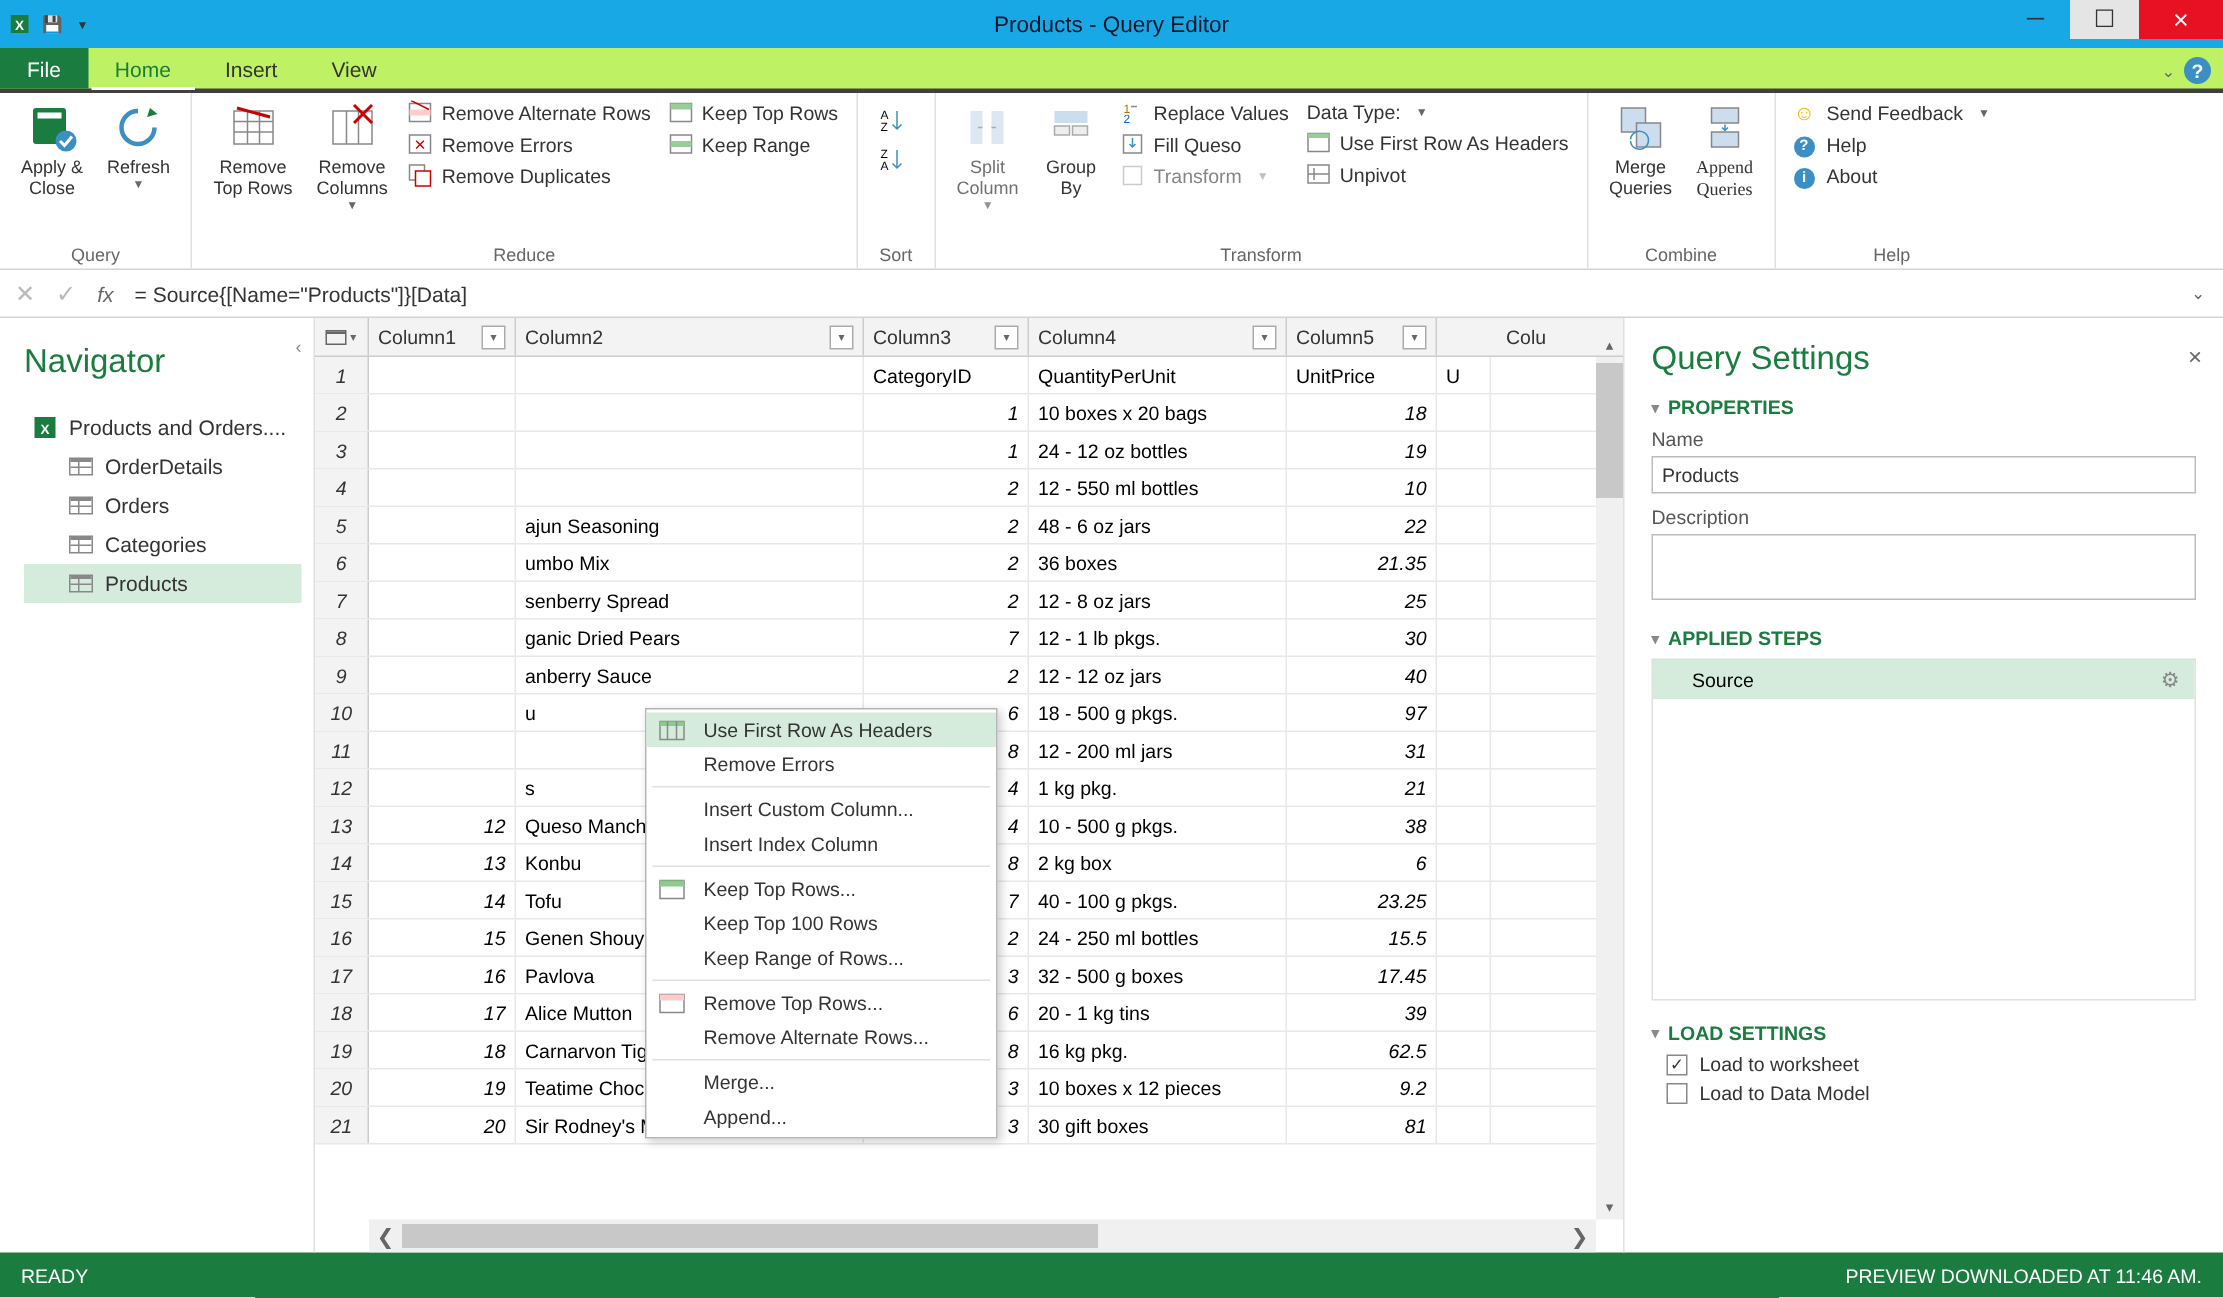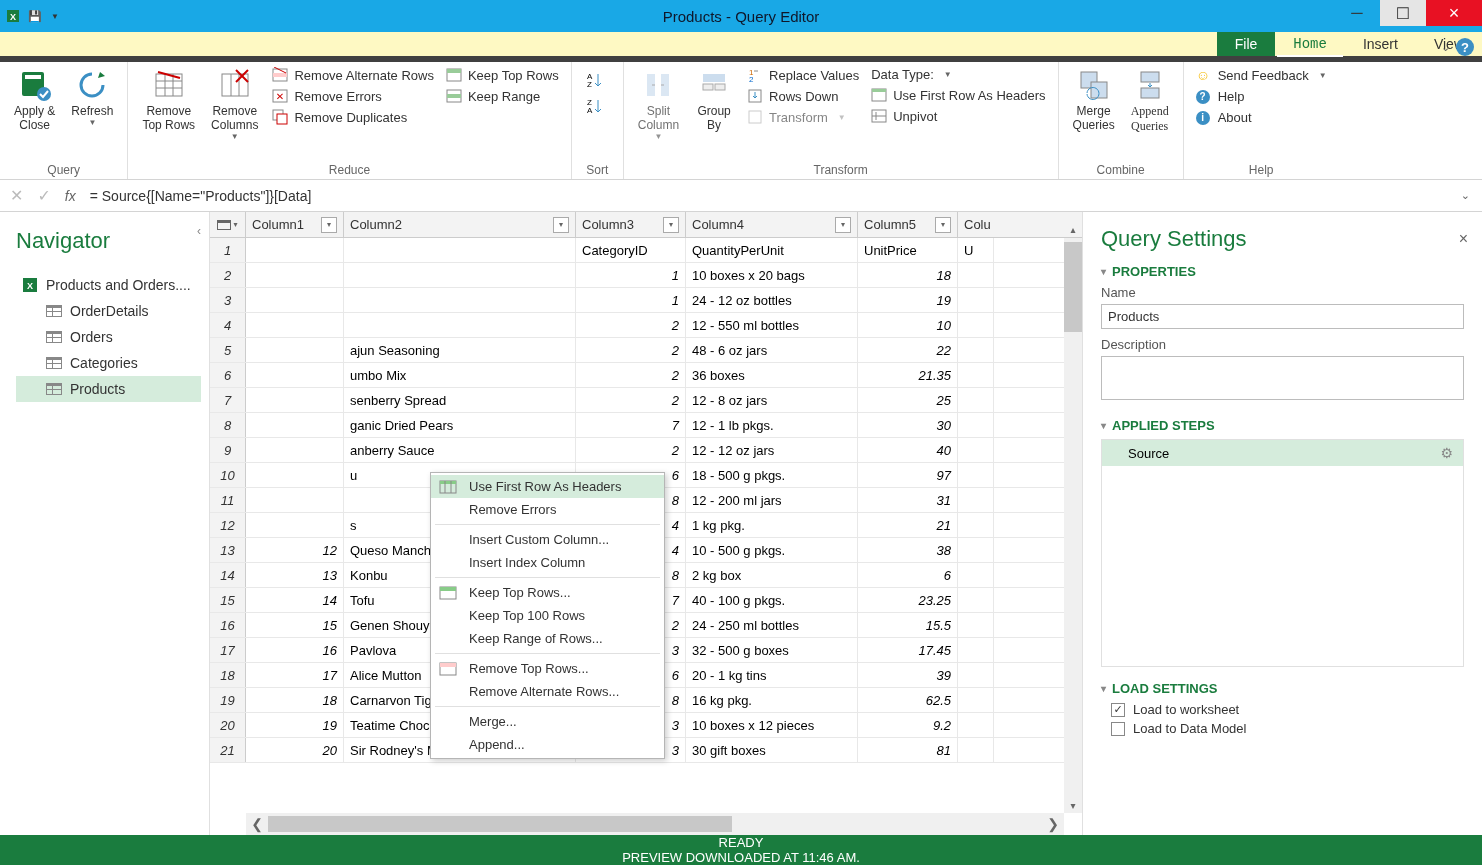--- a/index.html
+++ b/index.html
@@ -6,24 +6,24 @@
 html, body { width: 1482px; height: 865px; overflow: hidden; background: #fff; }
 .titlebar { height: 32px; background: #19a8e6; display: flex; align-items: center; position: relative; }
 .titlebar .qat { display: flex; align-items: center; padding-left: 6px; gap: 2px; }
 .qat-icon { width: 18px; height: 18px; display: flex; align-items: center; justify-content: center; }
 .titlebar .title { position: absolute; left: 50%; transform: translateX(-50%); color: #0f172a; font-size: 15px; }
 .win-controls { position: absolute; right: 0; top: 0; display: flex; height: 26px; }
 .win-btn { width: 46px; display: flex; align-items: center; justify-content: center; color: #333; }
 .win-min { background: transparent; }
 .win-max { background: #e5e5e5; }
 .win-close { background: #e81123; color: #fff; width: 56px; }
-.menubar { height: 30px; background: #fef9c3; border-bottom: 6px solid #404040; display: flex; align-items: stretch; position: relative; justify-content: flex-end; }
+.menubar { height: 30px; background: #bef264; border-bottom: 3px solid #404040; display: flex; align-items: stretch; position: relative; }
 .file-tab { background: #1a7c3e; color: #fff; padding: 0 18px; display: flex; align-items: center; font-size: 14px; }
 .menu-tab { padding: 0 18px; display: flex; align-items: center; font-size: 14px; color: #333; position: relative; }
-.menu-tab.active { color: #1a7c3e; font-family: Liberation Mono, monospace; }
+.menu-tab.active { color: #1a7c3e; }
 .menu-tab.active::after { content:""; position:absolute; bottom:-1px; left:2px; right:2px; height:2px; background:#fff; }
 .menubar .help-icon { position: absolute; right: 8px; top: 6px; width: 18px; height: 18px; border-radius: 50%; background: #3b8fc4; color: #fff; font-size: 13px; font-weight: bold; display: flex; align-items: center; justify-content: center; }
 .menubar .collapse-icon { position: absolute; right: 32px; top: 8px; color: #666; font-size: 11px; transform: rotate(180deg); }
 .ribbon { height: 118px; background: #fff; border-bottom: 1px solid #d4d4d4; display: flex; }
 .ribbon-group { border-right: 1px solid #e0e0e0; padding: 4px 8px 2px 8px; display: flex; flex-direction: column; }
 .ribbon-group-content { flex: 1; display: flex; align-items: flex-start; gap: 4px; }
 .ribbon-group-label { text-align: center; font-size: 12px; color: #666; padding-top: 2px; }
 .big-btn { display: flex; flex-direction: column; align-items: center; padding: 2px 6px; font-size: 12px; color: #333; text-align: center; min-width: 50px; }
 .big-btn .icon { width: 34px; height: 34px; margin-bottom: 2px; }
 .small-btn-col { display: flex; flex-direction: column; gap: 3px; }
@@ -78,21 +78,21 @@
 .section-header .tri{color:#888;font-size:10px;}
 .settings label { font-size: 13px; color: #555; display:block; margin: 4px 0;}
 .settings .text-input { width: 100%; border: 1px solid #bcbcbc; padding: 4px 6px; font-size: 13px; color: #333; background:#fff;}
 .settings .textarea { height: 44px; }
 .steps-box { border: 0; background: #d5ecdc; padding: 5px 10px; font-size: 13px; display:flex;justify-content:space-between;align-items:center;}
 .steps-container{border:1px solid #e0e0e0;height:228px;}
 .gear{color:#888;font-size:14px;}
 .checkbox-row { display: flex; align-items: center; gap: 8px; font-size: 13px; color: #333; margin: 4px 0 4px 10px;}
 .cb { width: 14px; height: 14px; border: 1px solid #888; display:inline-flex;align-items:center;justify-content:center;font-size:11px;color:#333;}
 
-.statusbar { height: 30px; background: #1a7c3e; color: #fff; display: flex; align-items: center; padding: 0 14px; justify-content: space-between; font-size: 13px; flex-direction: column; }
+.statusbar { height: 30px; background: #1a7c3e; color: #fff; display: flex; align-items: center; padding: 12px 14px; justify-content: space-between; font-size: 13px; }
 .c1w{width:98px}.c2w{width:232px}.c3w{width:110px}.c4w{width:172px}.c5w{width:100px}.c6w{width:36px}
 </style>
 </head>
 <body>
 
 <div class="titlebar">
   <div class="qat">
     <span class="qat-icon">
         <svg width="16" height="16">
           <rect x="0" y="2" width="12" height="12" fill="#1a7c3e"></rect>
@@ -261,21 +261,21 @@
                 <path d="M7 4 l4 0" stroke="#888"></path>
                 <text x="2" y="15" font-size="8" fill="#06c">2</text>
               </svg></span>
             <span>Replace Values</span>
           </div>
         <div class="small-btn">
             <span class="icon"><svg width="16" height="16">
                 <rect x="2" y="2" width="12" height="12" fill="none" stroke="#888"></rect>
                 <path d="M8 4 v6 m-2-2 l2 2 l2-2" stroke="#3b8fc4" fill="none"></path>
               </svg></span>
-            <span>Rows Down</span>
+            <span>Fill Queso</span>
           </div>
         <div class="small-btn" style="opacity:.6;">
             <span class="icon"><svg width="16" height="16">
                 <rect x="2" y="2" width="12" height="12" fill="none" stroke="#aaa"></rect>
               </svg></span>
             <span>Transform</span>
             <span style="font-size:8px;color:#999;margin-left:4px;">▼</span>
           </div>
       </div>
       <div class="small-btn-col">
@@ -406,21 +406,21 @@
           <span class="filter-btn">▾</span>
         </div>
       <div class="col-header c4w">
           <span>Column4</span>
           <span class="filter-btn">▾</span>
         </div>
       <div class="col-header c5w">
           <span>Column5</span>
           <span class="filter-btn">▾</span>
         </div>
-      <div class="col-header c6w" style="border-right:none;">
+      <div class="col-header c6w" style="border-right:none;margin-left:40px;">
           <span>Colu</span>
         </div>
     </div>
     <div class="grid-body" id="grid-body">
 
       <div class="data-row">
         <div class="row-num">1</div>
         <div class="cell c1w"></div>
         <div class="cell c2w"></div>
         <div class="cell c3w">CategoryID</div>

